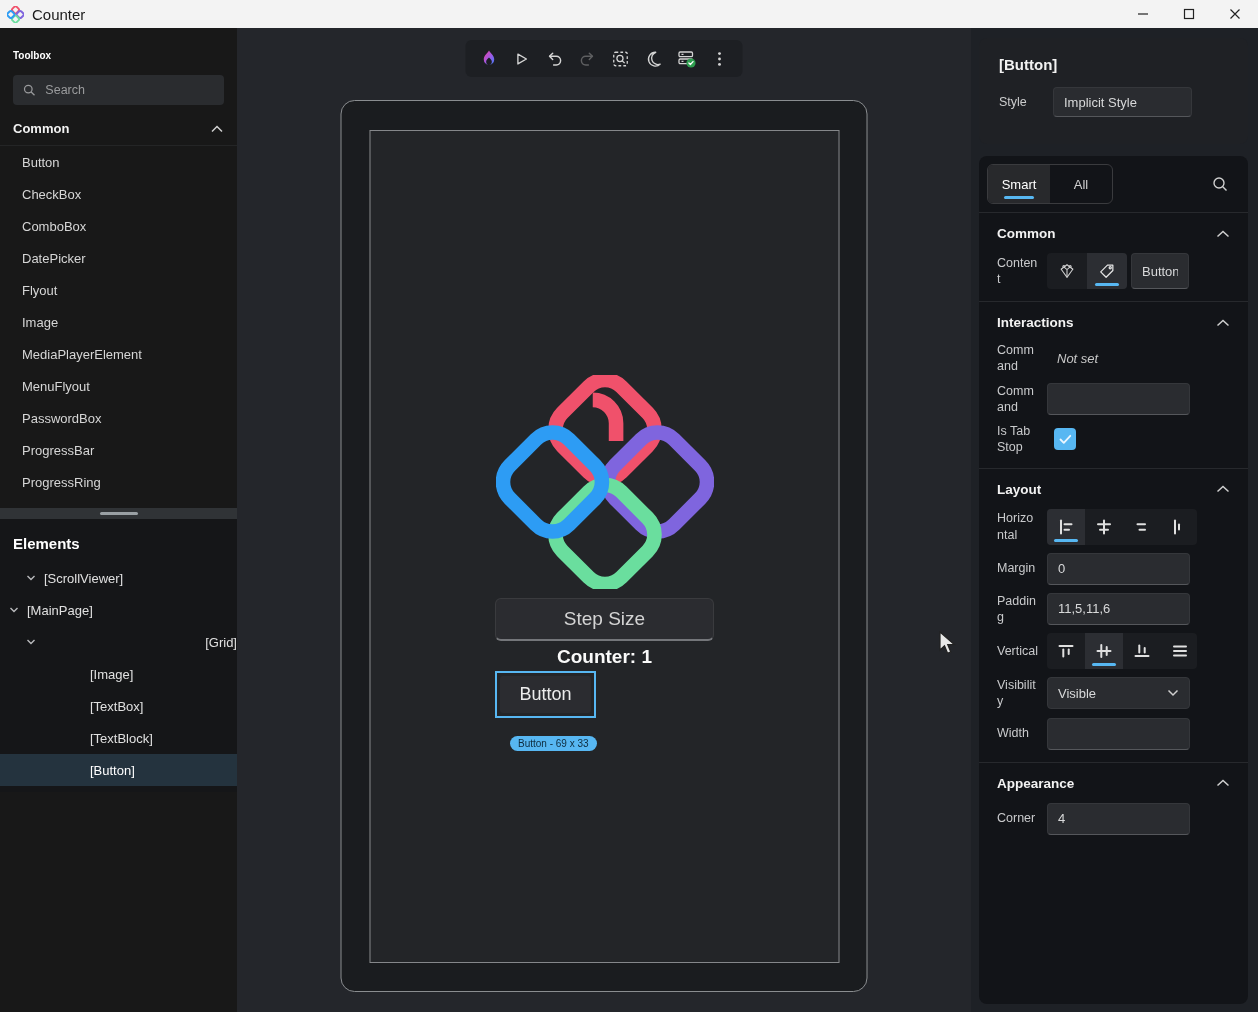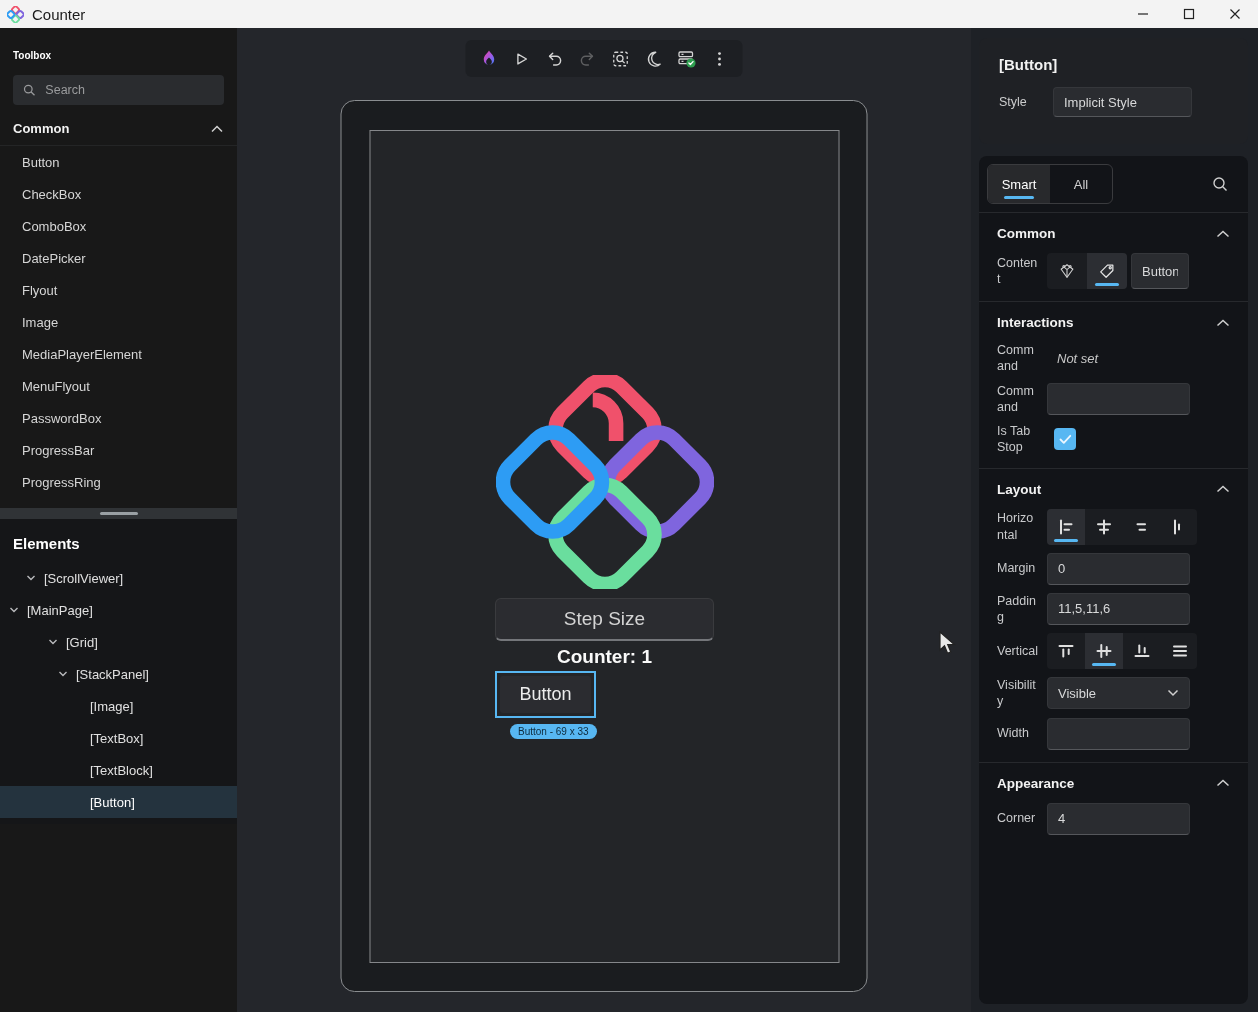--- a/index.html
+++ b/index.html
@@ -24,36 +24,36 @@
   .section-head { display:flex; align-items:center; justify-content:space-between; padding:10px 14px 9px 13px; border-bottom:1px solid #242526; }
   .section-head .lbl { font-size:13px; font-weight:bold; color:#f2f2f2; }
   .tool-item { height:32px; display:flex; align-items:center; padding-left:22px; font-size:13px; color:#d6d6d6; }
   .splitter { height:11px; background:#303336; display:flex; align-items:center; justify-content:center; margin-top:10px; }
   .splitter .bar { width:38px; height:3px; border-radius:2px; background:#9aa0a4; }
   .elements { background:#151618; padding-bottom:6px; }
   .el-title { font-size:15px; font-weight:bold; color:#fff; padding:16px 0 10px 13px; }
   .tree-row { height:32px; display:flex; align-items:center; font-size:13px; color:#e0e0e0; }
   .tree-row .chev { width:10px; height:10px; margin-right:8px; flex:none; }
   .tree-row.sel { background:#24333E; color:#fff; }
-  .d0{padding-left:9px;} .d1{padding-left:26px;} .d2{padding-left:48px;} .d3{padding-left:58px;} .d4{padding-left:90px;}
+  .d0{padding-left:9px;} .d1{padding-left:26px;} .d2{padding-left:26px;justify-content:space-between;} .d3{padding-left:58px;} .d4{padding-left:90px;}
 
   
   .canvas { position:absolute; left:237px; top:28px; width:734px; height:984px; background:#24262B; }
   .ctoolbar { position:absolute; left:50%; transform:translateX(-50%); top:12px; height:37px; background:#1D1F23; border-radius:6px; display:flex; align-items:center; gap:9px; padding:0 11px; }
   .cbtn { width:24px; height:24px; display:flex; align-items:center; justify-content:center; border-radius:4px; }
   .device { position:absolute; left:50%; transform:translateX(-50%); top:72px; width:527px; height:892px; background:#1A1C1F; border:1px solid #8A8D90; border-radius:14px; }
   .screen { position:absolute; left:28px; top:29px; width:470px; height:833px; background:#232528; border:1px solid #85878A; overflow:hidden; }
   .stack { position:absolute; left:50%; transform:translateX(-50%); top:244px; width:219px; display:flex; flex-direction:column; align-items:center; }
   .logo { width:218px; height:214px; margin-bottom:9px; }
   .dev-textbox { width:219px; height:43px; background:#2B2C30; border:1px solid #3A3B3E; border-bottom:2px solid #74767A; border-radius:6px; display:flex; align-items:center; justify-content:center; font-size:19px; color:#d4d4d4; }
   .dev-counter { margin-top:5px; font-size:19px; font-weight:600; color:#fafafa; }
   .sel-wrap { align-self:flex-start; margin-top:3px; }
   .dev-button { border:2px solid #57B7F2; padding:3px; width:101px; }
   .dev-button .inner { background:#2B2C30; border-radius:3px; height:37px; display:flex; align-items:center; justify-content:center; font-size:18px; color:#ececec; }
-  .size-badge { margin-top:6px; margin-left:15px; display:inline-block; background:#57B7F2; color:#0E2B3D; font-size:10px; padding:2px 8px; border-radius:8px; }
+  .size-badge { margin-top:18px; margin-left:15px; display:inline-block; background:#57B7F2; color:#0E2B3D; font-size:10px; padding:2px 8px; border-radius:8px; }
   .cursor { position:absolute; left:701px; top:603px; }
 
   
   .inspector { position:absolute; left:971px; top:28px; width:287px; height:984px; background:#1E2126; }
   .card { position:absolute; left:8px; width:269px; border-radius:8px; }
   .card1 { top:10px; height:106px; background:#1F2125; padding:12px 12px; }
   .card1 .hdr { font-size:15px; font-weight:bold; color:#f2f2f2; padding:6px 0 14px 8px; }
   .style-row { display:flex; align-items:center; padding-left:8px; }
   .style-row .lab { width:54px; font-size:12.5px; color:#cccdce; }
   .inp { background:#2A2C30; border:1px solid #35373B; border-bottom:1px solid #55575B; border-radius:4px; color:#d8d9da; font-size:13px; height:30px; padding:0 10px; outline:none; font-family:inherit; }
@@ -162,26 +162,20 @@
             <polyline points="1.5,3 5,6.5 8.5,3"></polyline>
           </svg>
         <span>[MainPage]</span>
       </div>
       <div class="tree-row d2">
         <svg class="chev" viewBox="0 0 10 10" fill="none" stroke="#b9babc" stroke-width="1.4">
             <polyline points="1.5,3 5,6.5 8.5,3"></polyline>
           </svg>
         <span>[Grid]</span>
       </div>
-      <div class="tree-row d3">
-        <svg class="chev" viewBox="0 0 10 10" fill="none" stroke="#b9babc" stroke-width="1.4">
-            <polyline points="1.5,3 5,6.5 8.5,3"></polyline>
-          </svg>
-        <span>[StackPanel]</span>
-      </div>
       <div class="tree-row d4">
           <span>[Image]</span>
         </div>
       <div class="tree-row d4">
           <span>[TextBox]</span>
         </div>
       <div class="tree-row d4">
           <span>[TextBlock]</span>
         </div>
       <div class="tree-row d4 sel">

